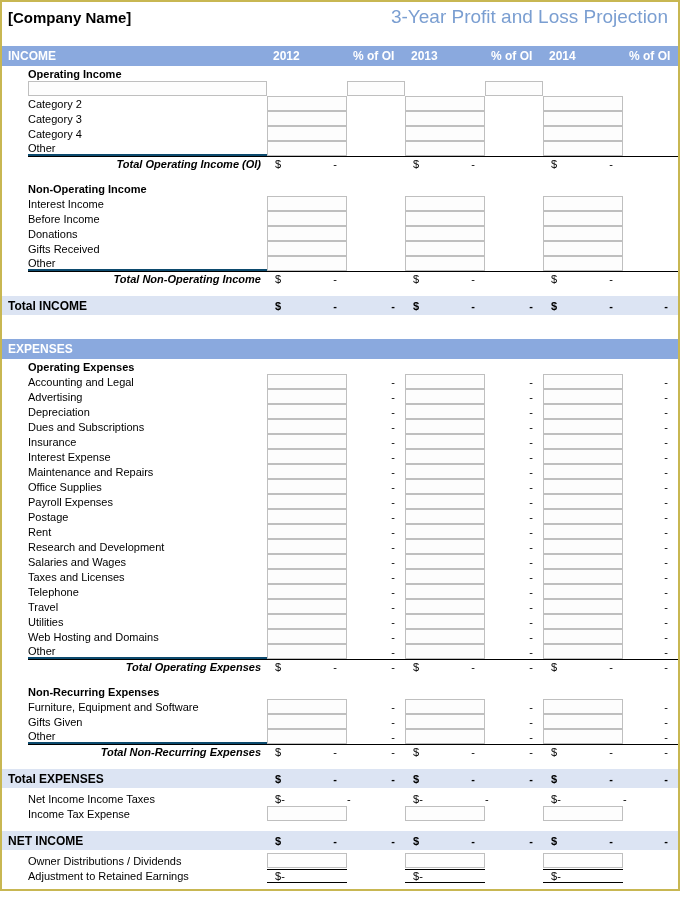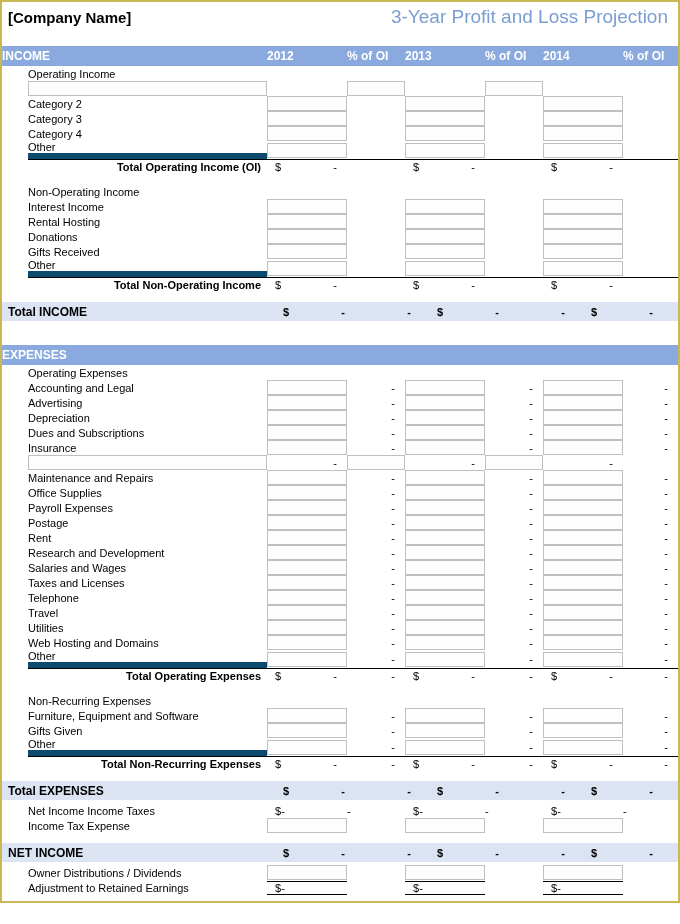--- a/index.html
+++ b/index.html
@@ -20,60 +20,60 @@
   .title { font-size: 19px; color: #7a9ed1; }
   .section-bar {
     background: #8aa9de;
     color: #fff;
     font-weight: bold;
     font-size: 12px;
     display: grid;
     grid-template-columns: 265px 80px 58px 80px 58px 80px 55px;
     align-items: center;
     height: 20px;
+    padding-left: 6px;
     margin-top: 24px;
   }
   .section-bar .yr, .section-bar .pct { text-align: left; padding-right: 6px;}
   .section-bar.first { margin-top: 14px; }
   .tbl {
     display: grid;
     grid-template-columns: 26px 239px 80px 58px 80px 58px 80px 55px;
   }
   .tbl > div {
     min-height: 15px;
     display: flex;
     align-items: center;
   }
   .lbl { font-size: 11px; color: #000; padding-right:4px;}
-  .bold { font-weight: normal; }
+  .bold { font-weight: bold; }
   .input {
     border: 1px solid #bfbfbf;
     background: #fdfdfd;
     height: 15px;
     margin: 0;
     width: 100%;
   }
   .dash { justify-content: flex-end; padding-right: 10px; font-size:11px;}
   .dollar-dash { justify-content: space-between; padding: 0 10px 0 8px; font-size:11px;}
-  .underline-row > .lbl { border-bottom: 6px solid #0c4a6e; }
-  .total-line > div:nth-child(2) { border-top: 1px solid #000; font-weight: bold; text-align: center; justify-content: flex-end; padding-right:6px;}
+  .underline-row > .lbl { border-bottom: 2px solid #0c4a6e; }
+  .total-line > div:nth-child(2) { border-top: 1px solid #000; font-weight: bold; text-align: center; justify-content: flex-end; padding-right:6px;font-style:italic;}
   .total-line > div:nth-child(3), .total-line > div:nth-child(5), .total-line > div:nth-child(7) {
     border-top: 1px solid #000;
   }
   .total-line > div:nth-child(4), .total-line > div:nth-child(6), .total-line > div:nth-child(8) {
     border-top: 1px solid #000;
   }
   .totalbar {
     background: #dce4f3;
     display: grid;
     grid-template-columns: 265px 80px 58px 80px 58px 80px 55px;
     font-weight: bold;
     height: 19px;
     align-items: center;
-    gap: 8px;
   }
   .totalbar .lab { padding-left: 6px; font-size: 12px; }
   .totalbar .dd { display:flex; justify-content: space-between; padding: 0 10px 0 8px; }
   .totalbar .d { display:flex; justify-content:flex-end; padding-right:10px;}
   .spacer { height: 10px; }
   .spacer-sm { height: 3px; }
   .simple-row {
     display: grid;
     grid-template-columns: 26px 239px 80px 58px 80px 58px 80px 55px;
     min-height: 15px;
@@ -232,21 +232,21 @@
         <div class="input"></div>
       </div>
       <div class="dash"></div>
       <div>
         <div class="input"></div>
       </div>
       <div class="dash"></div>
     </div>
     <div class="tbl">
       <div></div>
-      <div class="lbl">Rental Hosting</div>
+      <div class="lbl">Before Income</div>
       <div>
         <div class="input"></div>
       </div>
       <div class="dash"></div>
       <div>
         <div class="input"></div>
       </div>
       <div class="dash"></div>
       <div>
         <div class="input"></div>
@@ -444,20 +444,21 @@
         <div class="input"></div>
       </div>
       <div class="dash">-</div>
       <div>
         <div class="input"></div>
       </div>
       <div class="dash">-</div>
     </div>
     <div class="tbl">
       <div></div>
+      <div class="lbl">Interest Expense</div>
       <div>
         <div class="input"></div>
       </div>
       <div class="dash">-</div>
       <div>
         <div class="input"></div>
       </div>
       <div class="dash">-</div>
       <div>
         <div class="input"></div>

